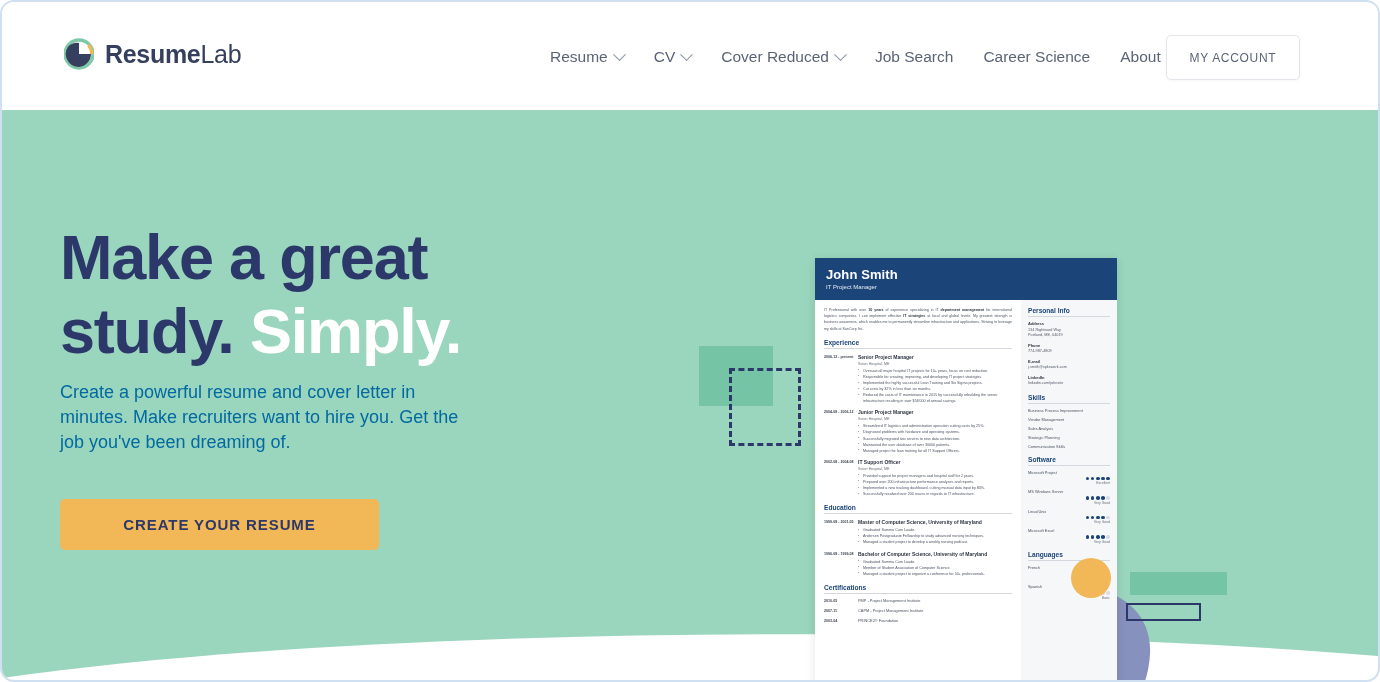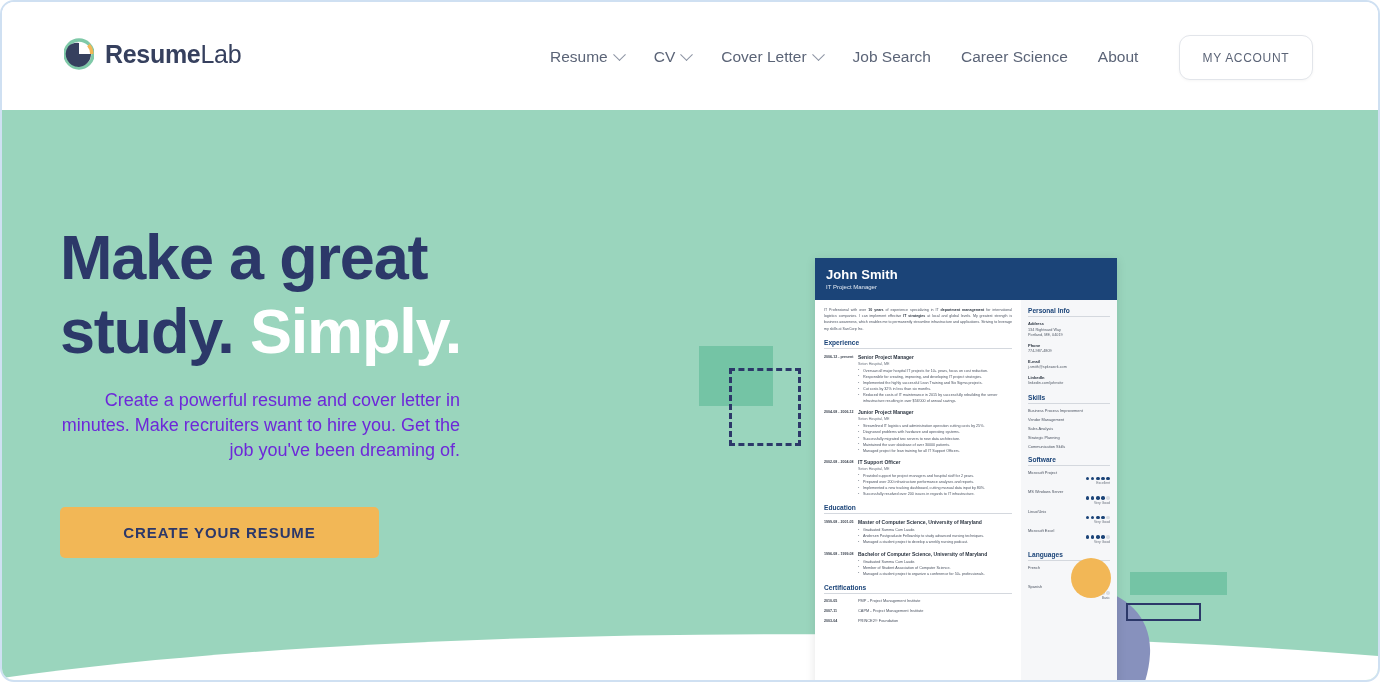--- a/index.html
+++ b/index.html
@@ -48,23 +48,23 @@
     cursor: pointer; white-space: nowrap;
   }
   .caret {
     width: 9px; height: 9px;
     border-right: 1.6px solid #8d94a4;
     border-bottom: 1.6px solid #8d94a4;
     transform: rotate(45deg) translate(-2px,-2px);
   }
 
   .account-btn {
-    position: absolute; right: 65px; top: 33px;
+    position: absolute; right: 78px; top: 33px;
     width: 134px; height: 45px;
-    border: 1px solid #e2e5ea; border-radius: 11px;
+    border: 1px solid #e2e5ea; border-radius: 5px;
     background: #fff;
     display: flex; align-items: center; justify-content: center;
     font-size: 12px; letter-spacing: 0.7px; color: #5b6477;
     cursor: pointer;
     box-shadow: 0 1px 3px rgba(0,0,0,0.04);
   }
 
   
   .hero {
     position: absolute; top: 108px; left: 0;
@@ -77,24 +77,23 @@
     width: 100%; height: 80px;
   }
 
   .hero-copy { position: absolute; left: 58px; top: 110px; width: 560px; z-index: 12; }
   h1.headline {
     font-size: 63px; line-height: 74px; font-weight: 700;
     color: #2c3869; letter-spacing: -1.2px;
   }
   h1.headline .simply { color: #ffffff; }
   .sub {
-    margin-top: 20px;
-    font-size: 18px; line-height: 25px; color: #6d28d9;
+    margin-top: 12px;
+    font-size: 18px; line-height: 25px; color: #0369a1;
     max-width: 400px;
-    text-align: right;
   }
   .cta {
     margin-top: 44px;
     width: 319px; height: 51px;
     background: #f2b756; border: none; border-radius: 5px;
     color: #2c3869; font-size: 15px; font-weight: 700;
     letter-spacing: 0.9px; cursor: pointer;
     font-family: "Liberation Sans", sans-serif;
     display: flex; align-items: center; justify-content: center;
   }
@@ -193,21 +192,21 @@
     <nav class="nav">
       <div class="nav-item">
         <span>Resume</span>
         <span class="caret"></span>
       </div>
       <div class="nav-item">
         <span>CV</span>
         <span class="caret"></span>
       </div>
       <div class="nav-item">
-        <span>Cover Letter</span>
+        <span>Cover Reduced</span>
         <span class="caret"></span>
       </div>
       <div class="nav-item">
         <span>Job Search</span>
       </div>
       <div class="nav-item">
         <span>Career Science</span>
       </div>
       <div class="nav-item">
         <span>About</span>

